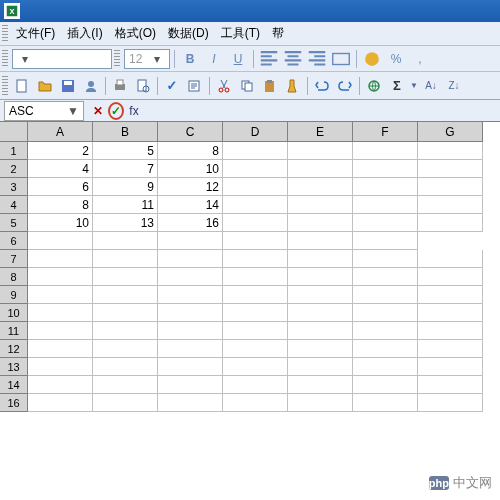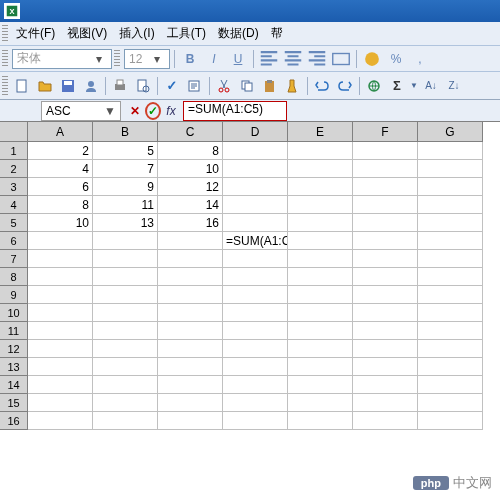--- a/index.html
+++ b/index.html
@@ -17,65 +17,64 @@
     .dd-arrow { width:16px; text-align:center; color:#555; }
     .tb-btn { width:22px; height:22px; display:flex; align-items:center; justify-content:center; font-size:12px; color:#6688bb; }
     .tb-btn.bold { font-weight:bold; }
     .tb-btn.italic { font-style:italic; }
     .tb-btn.underline { text-decoration:underline; }
     .sep { width:1px; height:18px; background:#a0b0c8; margin:0 2px; }
     .std-toolbar { background:#e8eef7; height:28px; display:flex; align-items:center; padding:0 2px; border-bottom:1px solid #97a8be; gap:1px; overflow:hidden; }
     .std-toolbar .grip { width:6px; height:20px; margin-right:2px; background:repeating-linear-gradient(#999 0 1px,transparent 1px 3px); }
     .std-btn { width:22px; height:22px; display:flex; align-items:center; justify-content:center; font-size:13px; color:#4a6a9a; }
     .std-btn svg { width:16px; height:16px; }
-    .formula-row { background:#e8eef7; height:22px; display:flex; align-items:center; border-bottom:1px solid #808080; font-size:12px;padding-left:37px; }
+    .formula-row { background:#e8eef7; height:22px; display:flex; align-items:center; border-bottom:1px solid #808080; font-size:12px; }
     .name-box { width:80px; height:20px; border:1px solid #a0a0a0; background:#fff; display:flex; align-items:center; padding:0 4px; margin-left:4px; }
     .name-box .dd { width:12px; text-align:center; color:#555; }
     .fx-ctrls { display:flex; align-items:center; margin-left:6px; gap:2px; }
     .fx-x { color:#b00; font-weight:bold; width:16px; text-align:center; }
     .fx-v { color:#090; font-weight:bold; width:16px; text-align:center; border:2px solid #d04028; border-radius:50%; }
-    .fx-fx { font-style:italic; color:#336; width:16px; text-align:center; }
+    .fx-fx { color:#336; width:16px; text-align:center; }
     .formula-input { flex:0 0 104px; height:20px; border:1px solid #b00; background:#fff; padding:0 4px; margin-left:4px; font-size:12px; }
     .sheet { position:relative; }
     .hdr-row { display:flex; }
     .corner { width:28px; height:20px; background:#d4d4d4; border:1px solid #808080; border-top:none; border-left:none; }
     .col-hdr { width:65px; height:20px; background:#d4d4d4; border:1px solid #808080; border-top:none; border-left:none; display:flex; align-items:center; justify-content:center; font-size:12px; }
     .row { display:flex; }
     .row-hdr { width:28px; height:18px; background:#d4d4d4; border:1px solid #808080; border-top:none; border-left:none; display:flex; align-items:center; justify-content:center; font-size:11px; }
     .cell { width:65px; height:18px; border:1px solid #c0c0c0; border-top:none; border-left:none; font-size:12px; padding:0 3px; display:flex; align-items:center; justify-content:flex-end; overflow:hidden; white-space:nowrap; }
     .cell.left { justify-content:flex-start; }
     .watermark { position:absolute; right:8px; bottom:8px; display:flex; align-items:center; gap:4px; font-size:13px; color:#888; }
-    .watermark .php { background:#6b7b9a; color:#fff; font-weight:bold; padding:1px 8px; border-radius:3px; font-size:11px; }
+    .watermark .php { background:#6b7b9a; color:#fff; font-weight:bold; padding:1px 0; border-radius:3px; font-size:11px; }
   </style>
 </head>
 <body>
 
 <div class="title-bar">
   <span class="icon">
     <svg viewBox="0 0 16 16">
         <rect x="1" y="1" width="14" height="14" fill="#1b7c3f"></rect>
         <text x="8" y="12" text-anchor="middle" fill="#fff" font-size="10" font-weight="bold">X</text>
       </svg>
   </span>
 </div>
 
 <div class="menu-bar">
   <div class="grip"></div>
   <span class="menu-item">文件(F)</span>
-  <span class="menu-item">视图(V)</span>
   <span class="menu-item">插入(I)</span>
+  <span class="menu-item">格式(O)</span>
+  <span class="menu-item">数据(D)</span>
   <span class="menu-item">工具(T)</span>
-  <span class="menu-item">数据(D)</span>
   <span class="menu-item">帮</span>
 </div>
 
 <div class="fmt-row">
   <div class="grip"></div>
   <div class="font-sel">
-    <span style="flex:1">宋体</span>
     <span class="dd-arrow">▾</span>
   </div>
   <div class="grip"></div>
   <div class="size-sel">
     <span style="flex:1">12</span>
     <span class="dd-arrow">▾</span>
   </div>
   <div class="sep"></div>
   <div class="tb-btn bold">B</div>
   <div class="tb-btn italic">I</div>
@@ -207,23 +206,20 @@
 
 <div class="formula-row">
   <div class="name-box">
     <span style="flex:1">ASC</span>
     <span class="dd">▼</span>
   </div>
   <div class="fx-ctrls">
     <span class="fx-x">✕</span>
     <span class="fx-v">✓</span>
     <span class="fx-fx">fx</span>
-  </div>
-  <div class="formula-input">
-    <span>=SUM(A1:C5)</span>
   </div>
 </div>
 
 <div class="sheet">
   <div class="hdr-row">
     <div class="corner"></div>
   <div class="col-hdr">A</div>
       <div class="col-hdr">B</div>
       <div class="col-hdr">C</div>
       <div class="col-hdr">D</div>
@@ -279,21 +275,20 @@
       <div class="cell"></div>
       <div class="cell"></div>
       <div class="cell"></div>
       <div class="cell"></div>
     </div>
     <div class="row">
       <div class="row-hdr">6</div>
       <div class="cell"></div>
       <div class="cell"></div>
       <div class="cell"></div>
-      <div class="cell left">=SUM(A1:C</div>
       <div class="cell"></div>
       <div class="cell"></div>
       <div class="cell"></div>
     </div>
     <div class="row">
       <div class="row-hdr">7</div>
       <div class="cell"></div>
       <div class="cell"></div>
       <div class="cell"></div>
       <div class="cell"></div>
@@ -356,30 +351,20 @@
       <div class="cell"></div>
       <div class="cell"></div>
       <div class="cell"></div>
       <div class="cell"></div>
       <div class="cell"></div>
       <div class="cell"></div>
       <div class="cell"></div>
     </div>
     <div class="row">
       <div class="row-hdr">14</div>
-      <div class="cell"></div>
-      <div class="cell"></div>
-      <div class="cell"></div>
-      <div class="cell"></div>
-      <div class="cell"></div>
-      <div class="cell"></div>
-      <div class="cell"></div>
-    </div>
-    <div class="row">
-      <div class="row-hdr">15</div>
       <div class="cell"></div>
       <div class="cell"></div>
       <div class="cell"></div>
       <div class="cell"></div>
       <div class="cell"></div>
       <div class="cell"></div>
       <div class="cell"></div>
     </div>
     <div class="row">
       <div class="row-hdr">16</div>

